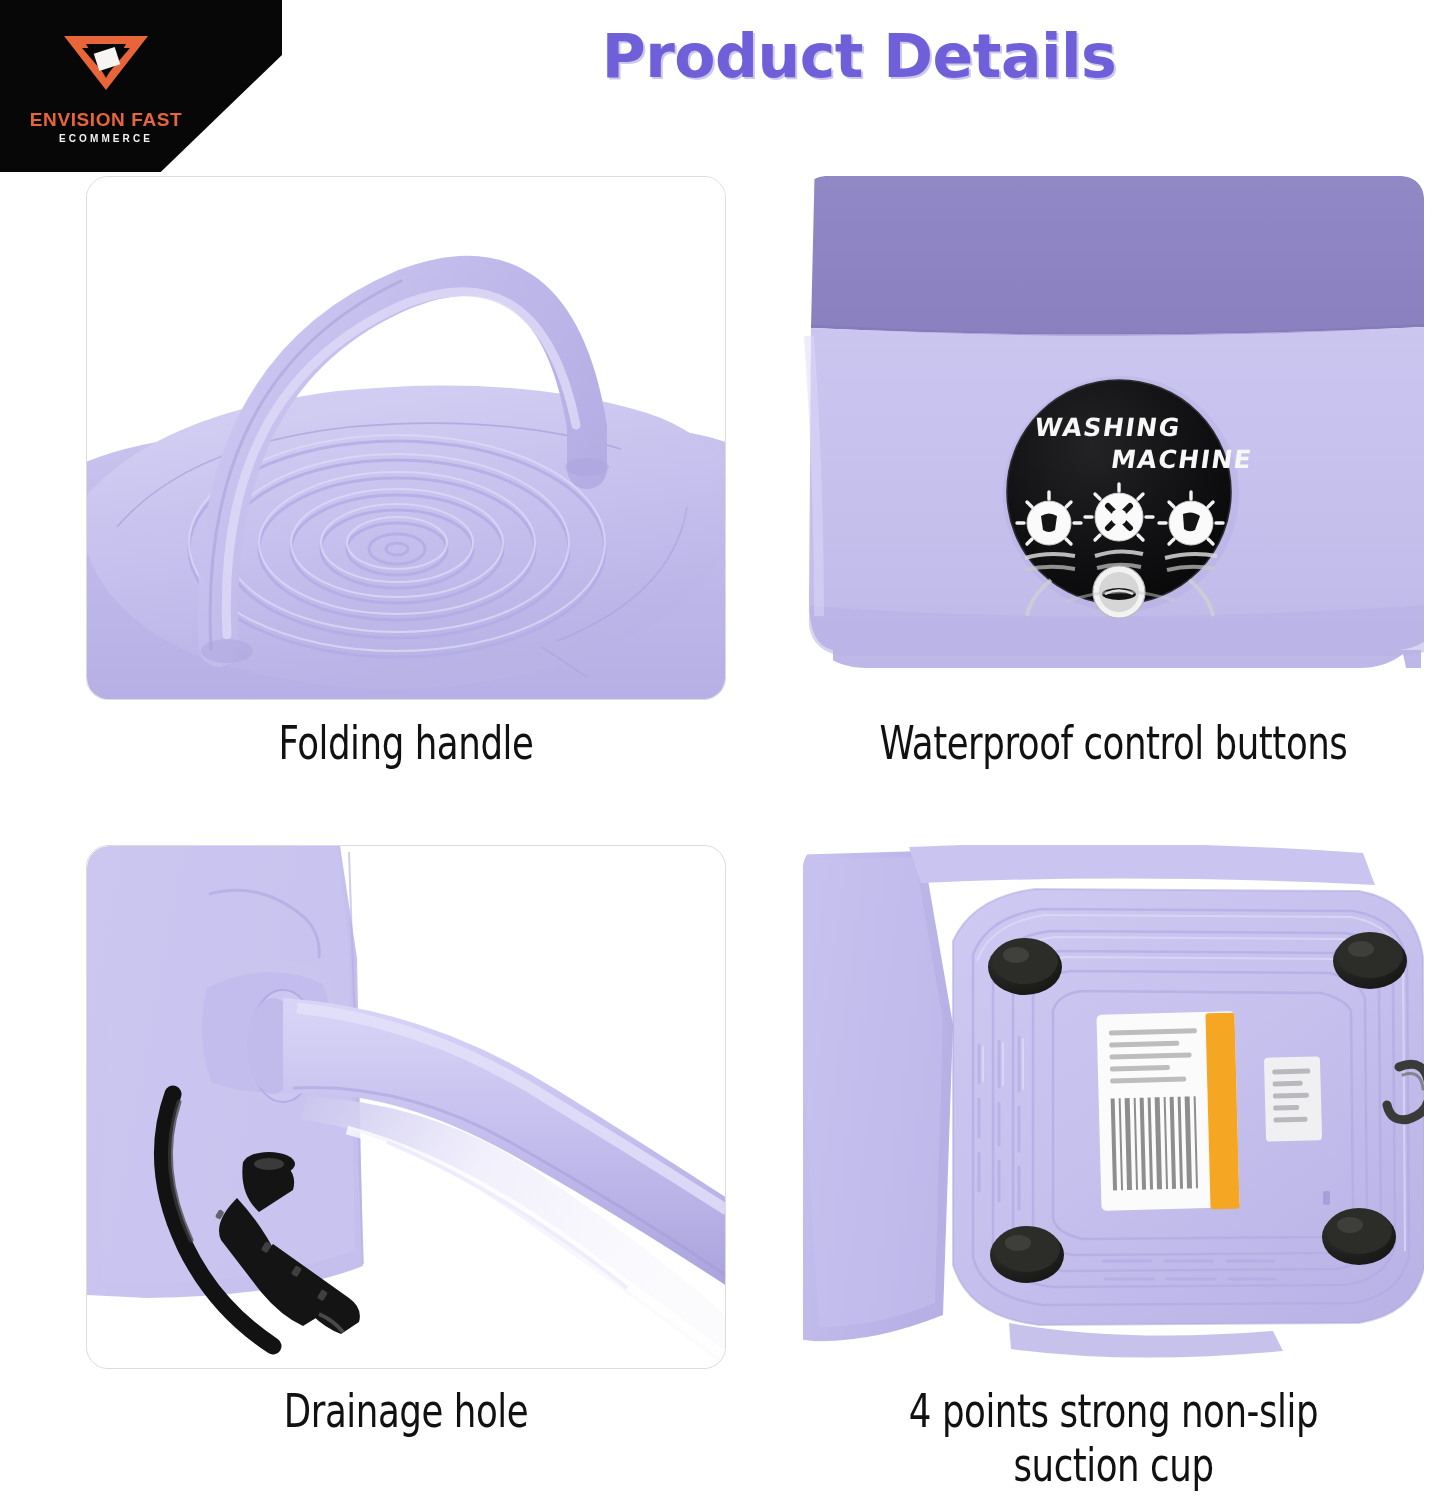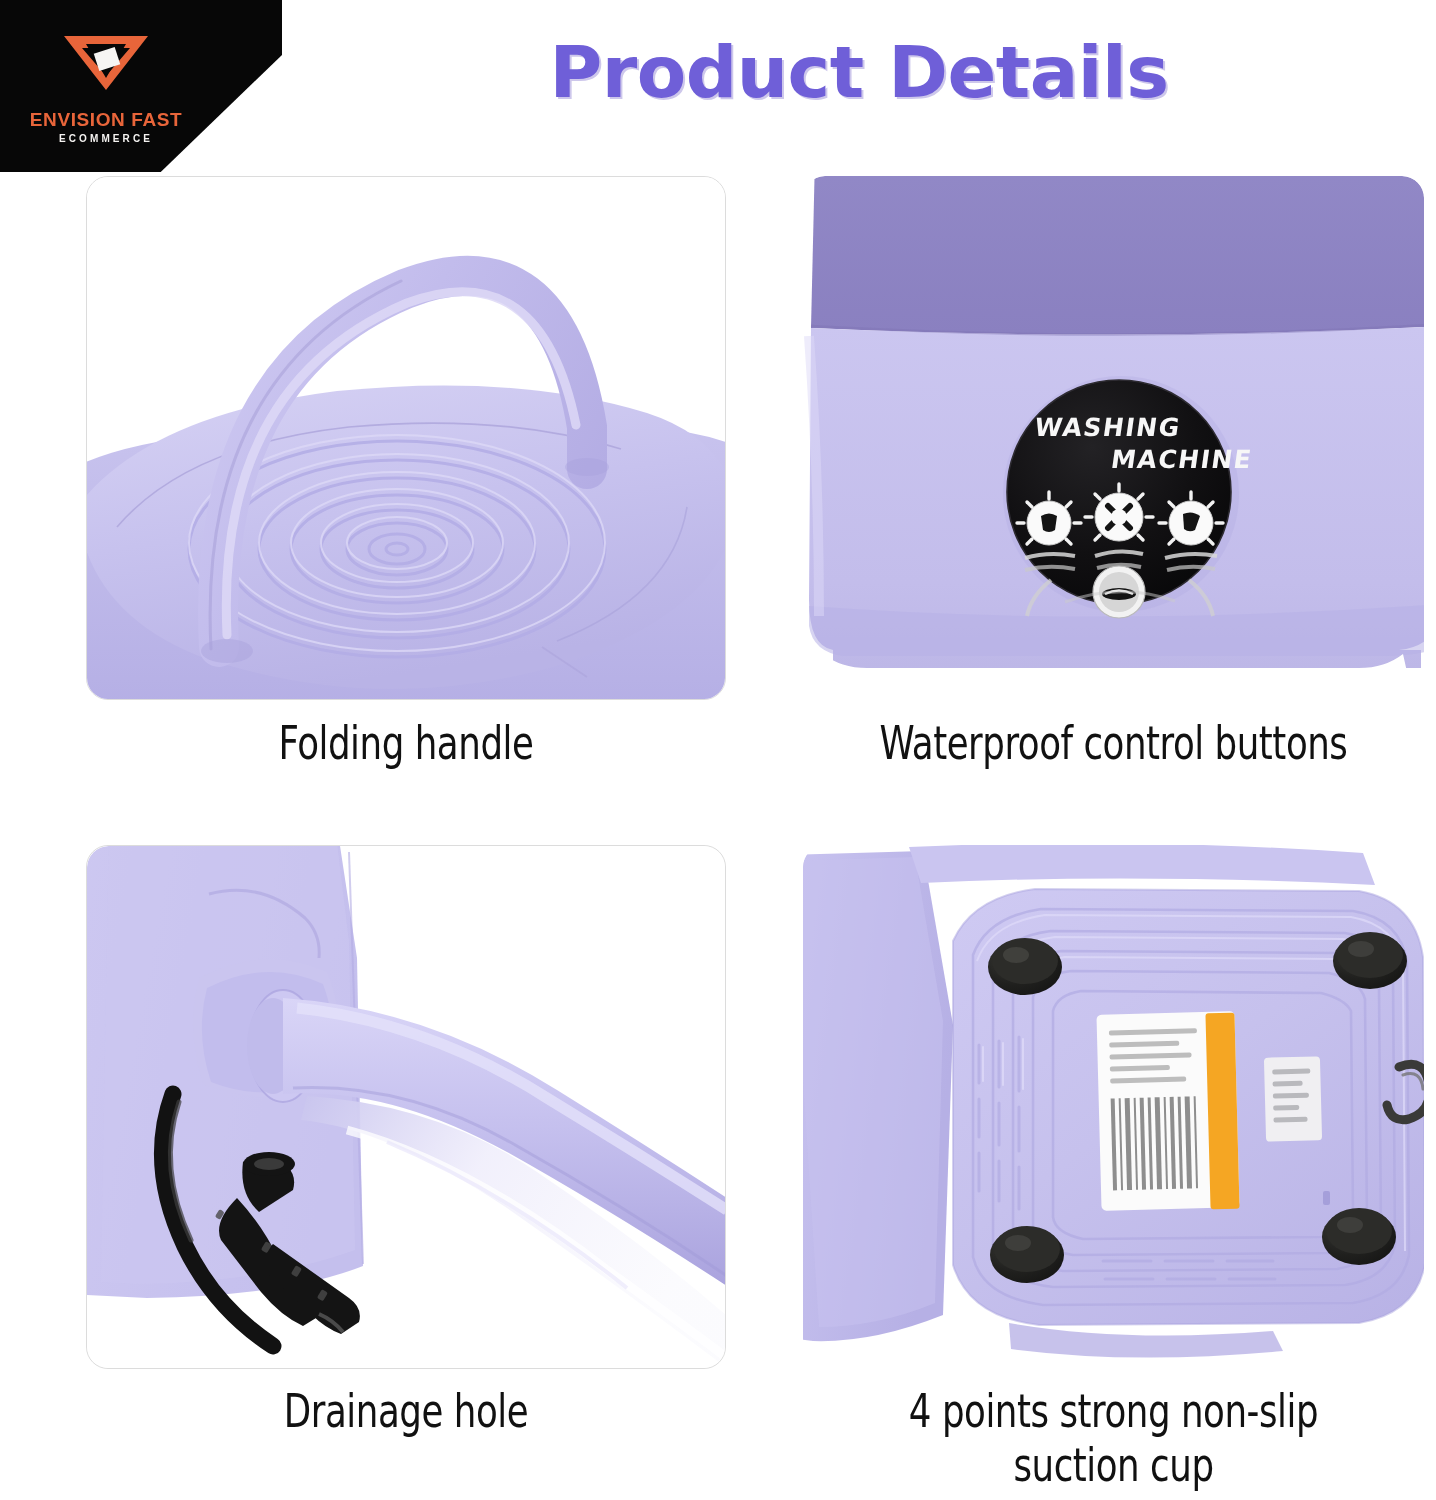--- a/index.html
+++ b/index.html
@@ -30,24 +30,24 @@
     letter-spacing: 0.6px; line-height: 1; margin-top: 2px;
     white-space: nowrap; font-family: "Liberation Sans", sans-serif;
   }
   .brand-sub {
     color: #f4f2f0; font-size: 10px; font-weight: bold;
     letter-spacing: 3.1px; line-height: 1; margin-top: 5px;
     white-space: nowrap; font-family: "Liberation Sans", sans-serif;
   }
 
   .page-title {
-    position: absolute; left: 282px; top: 36px; width: 1154px;
+    position: absolute; left: 282px; top: 26px; width: 1154px;
     text-align: center;
     font-family: "DejaVu Sans", sans-serif;
-    font-size: 72px; font-weight: bold;
+    font-size: 60px; font-weight: bold;
     color: #6f5fd8;
     letter-spacing: -0.5px;
     text-shadow: 2px 2px 0 rgba(90,70,190,0.30);
     line-height: 1;
   }
 
   
   .grid { position: absolute; left: 0; top: 0; width: 1436px; height: 1500px; }
 
   .cell { position: absolute; }

